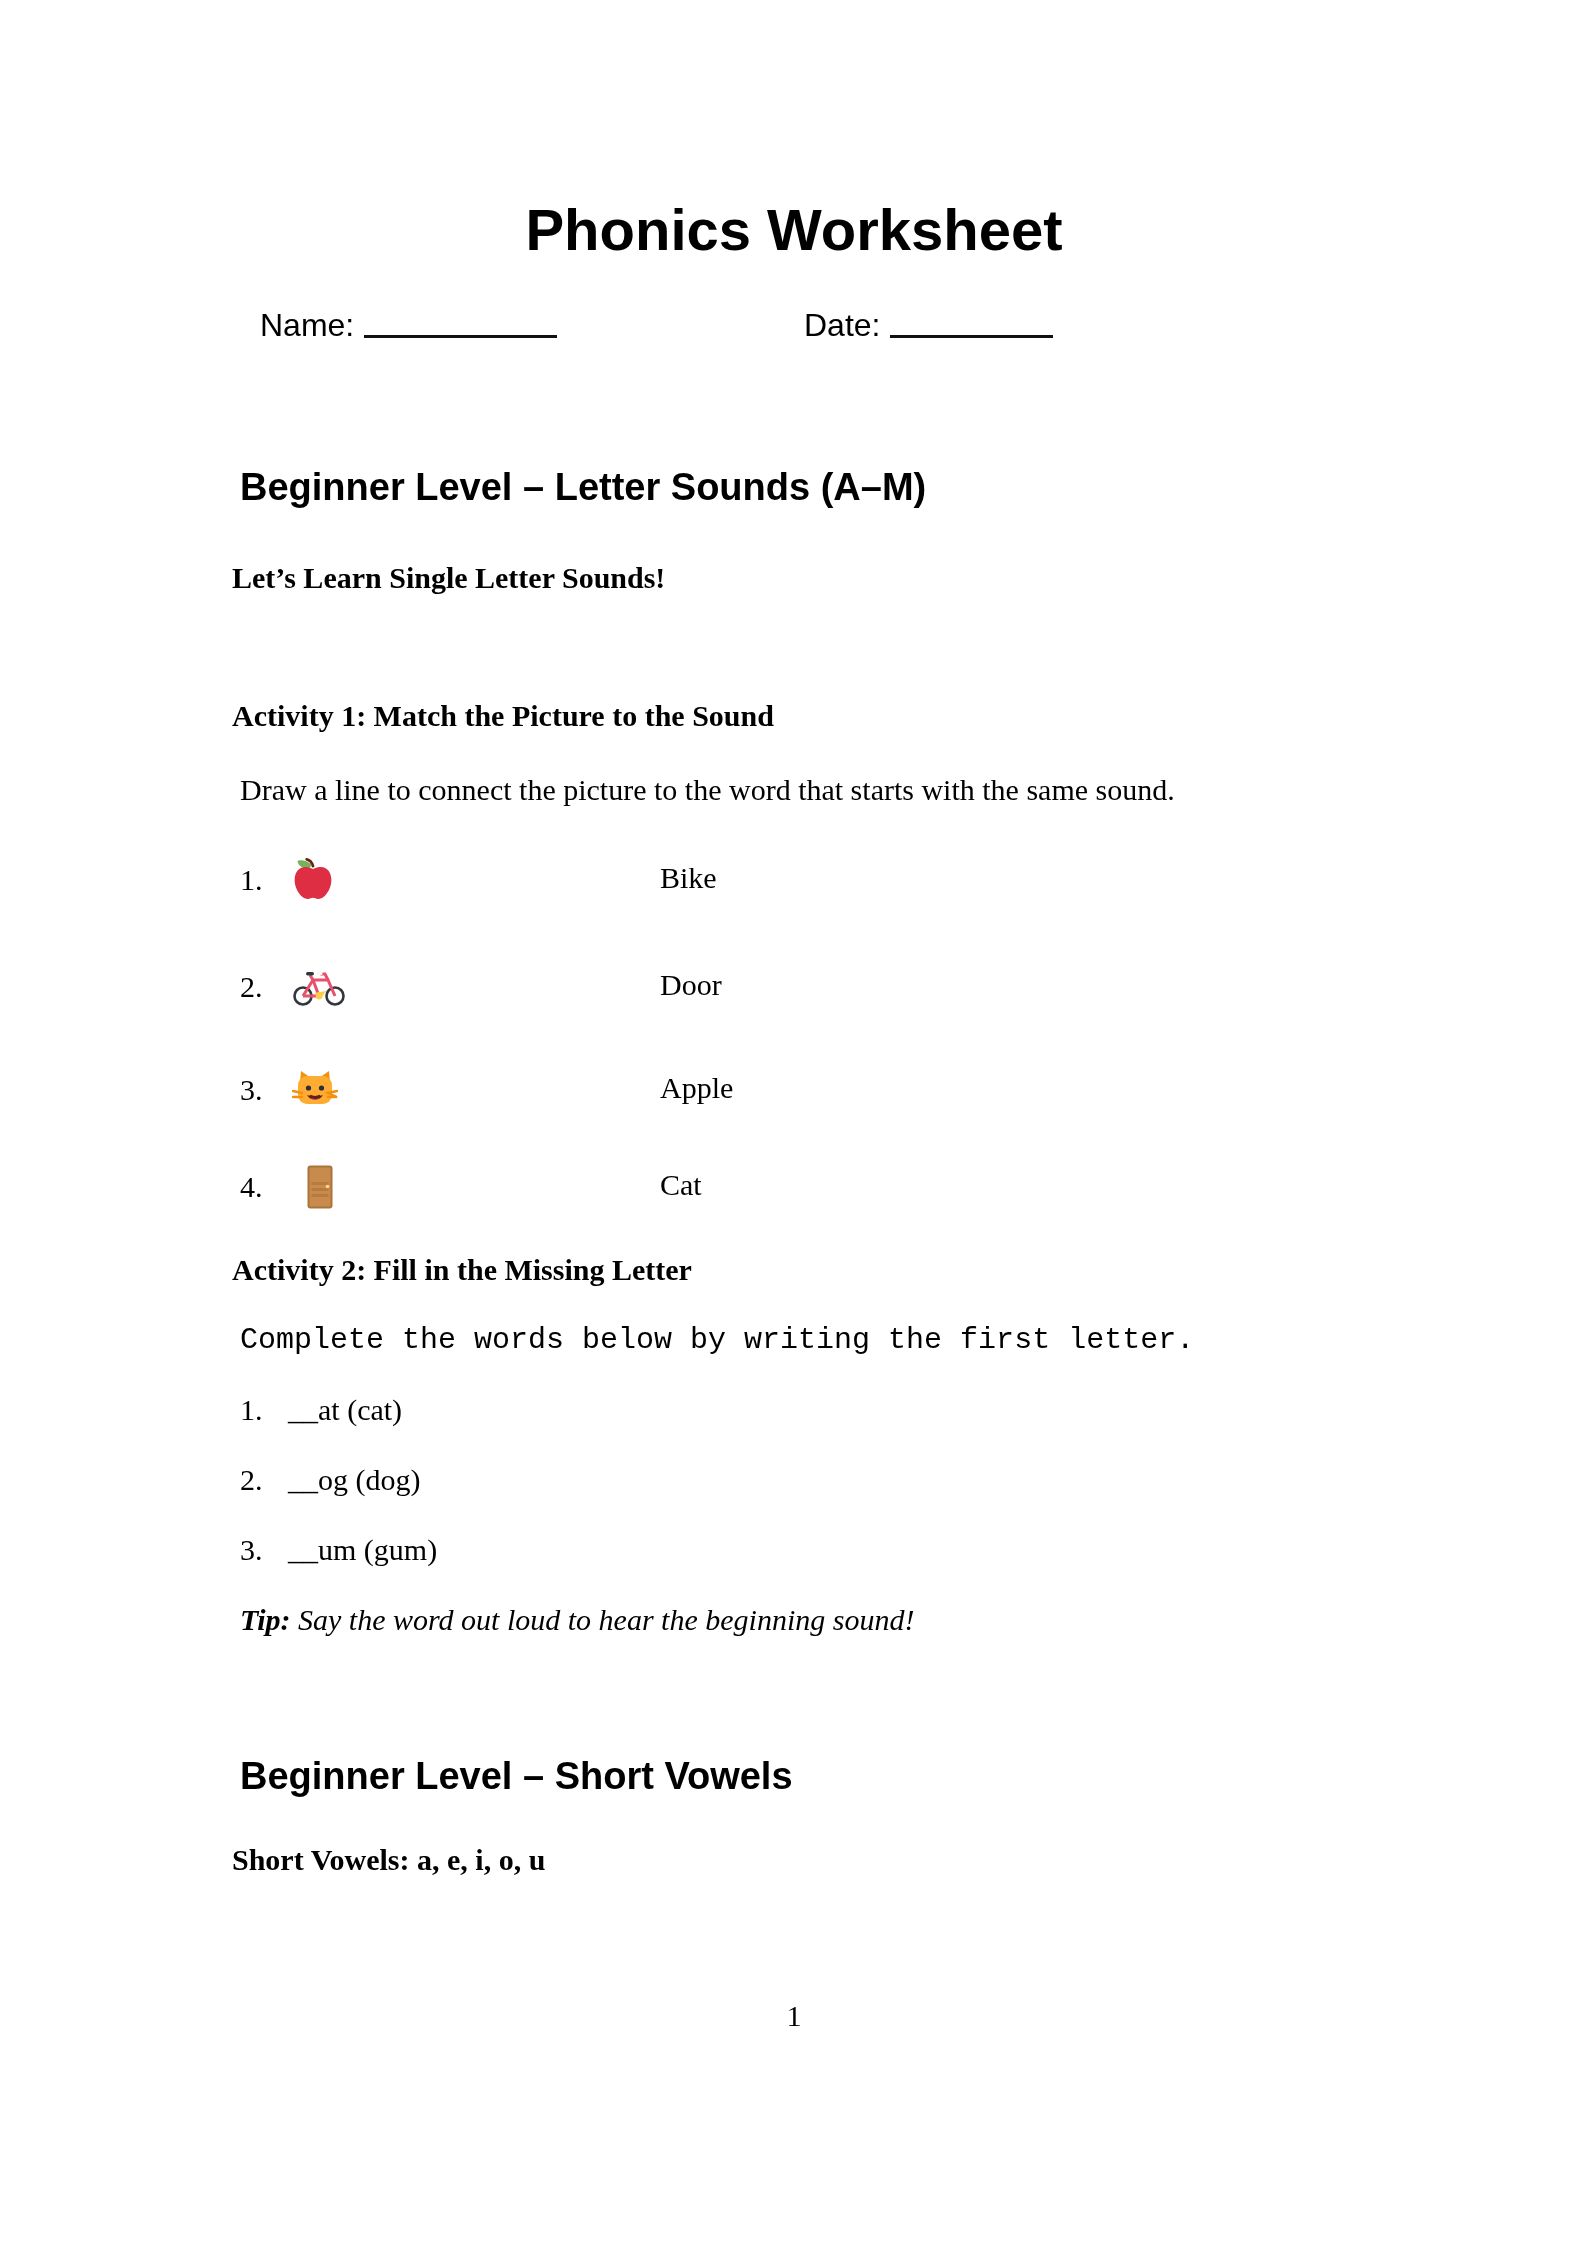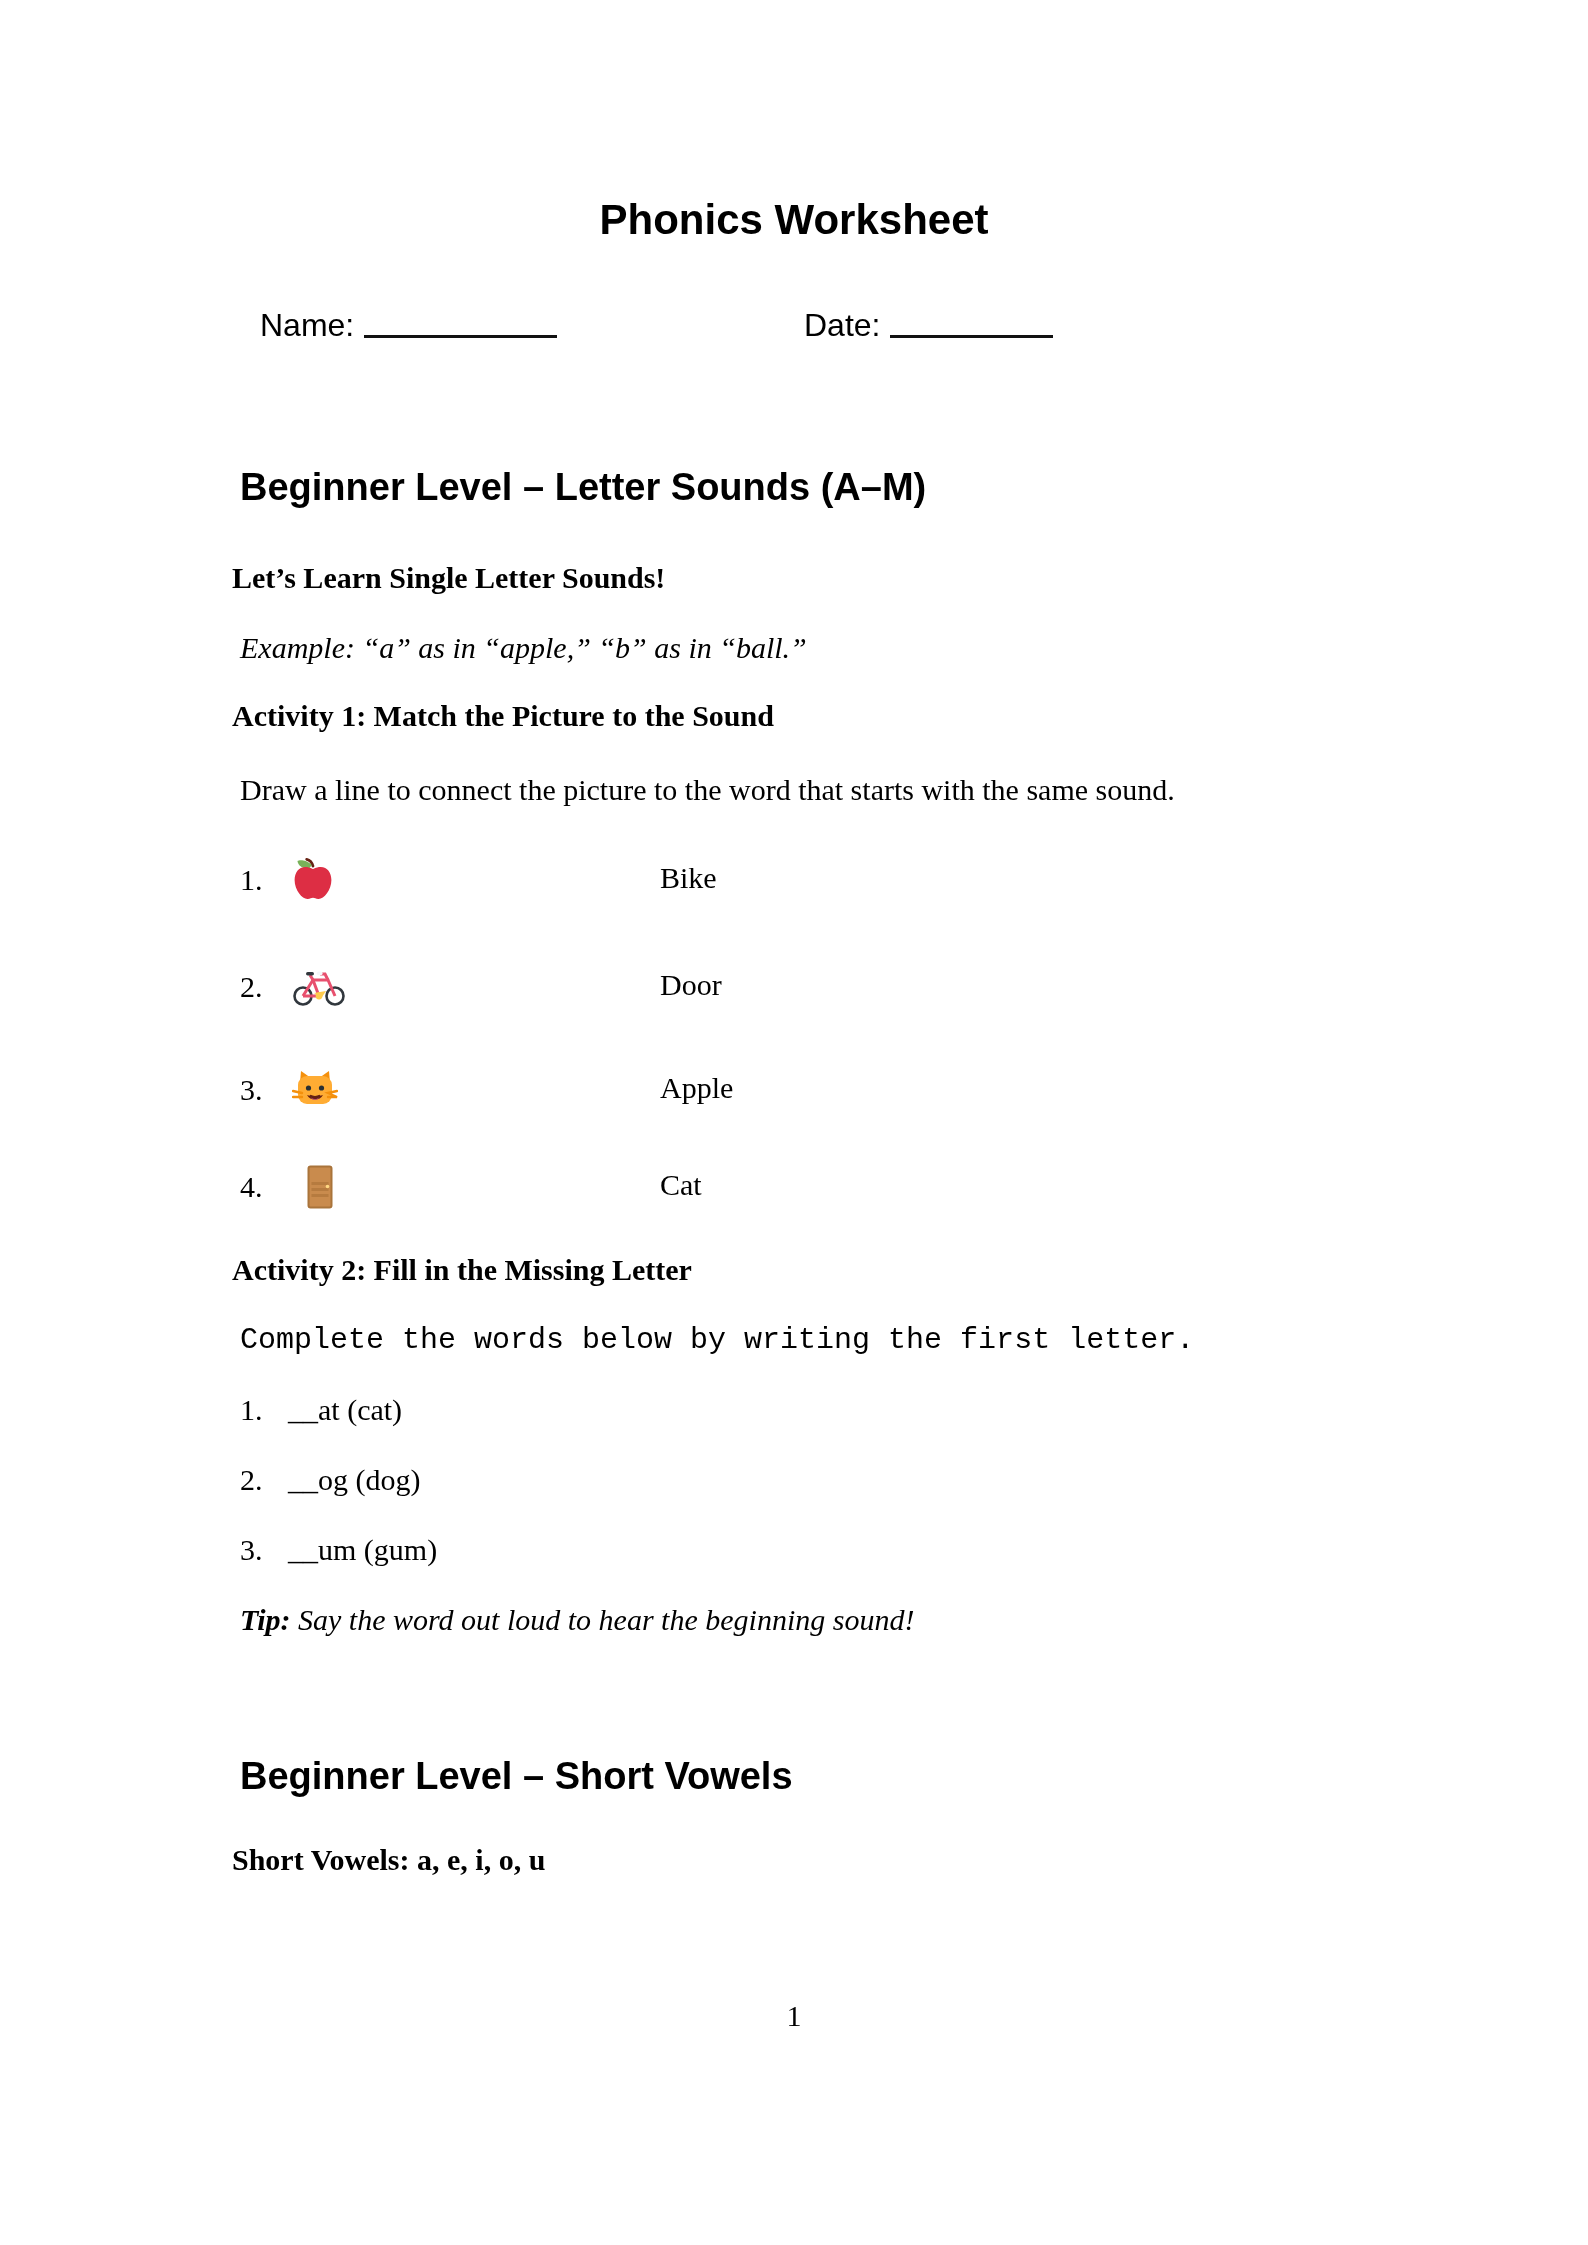--- a/index.html
+++ b/index.html
@@ -11,21 +11,21 @@
     color: #000000;
     overflow: hidden;
     font-family: "Liberation Serif", serif;
   }
   .abs { position: absolute; }
   .sans { font-family: "Liberation Sans", sans-serif; }
 
   .doc-title {
     left: 0; right: 0; top: 195px;
     text-align: center;
-    font-size: 42px; font-weight: bold;
+    font-size: 58px; font-weight: bold;
     font-family: "Liberation Sans", sans-serif;
     line-height: 1.2;
   }
   .name-date-label { font-size: 32px; line-height: 1.2; margin-left: 20px; }
   .blank-line {
     display: inline-block;
     height: 6px;
     border-bottom: 3px solid #111111;
     position: relative;
     top: 2px;
@@ -67,21 +67,20 @@
     <span>Name:</span><span class="blank-line" style="width:193px;"></span>
   </div>
   <div class="abs sans name-date-label" style="left:784px; top:306px;">
     <span>Date:</span><span class="blank-line" style="width:163px;"></span>
   </div>
 
   <div class="abs h2" style="top:465px;">Beginner Level – Letter Sounds (A–M)</div>
 
   <div class="abs serif-bold" style="top:560px;">Let’s Learn Single Letter Sounds!</div>
 
-  <div class="abs serif-italic" style="top:630px;">Example: “a” as in “apple,” “b” as in “ball.”</div>
 
   <div class="abs serif-bold" style="top:698px;">Activity 1: Match the Picture to the Sound</div>
 
   <div class="abs serif-body" style="top:772px;">Draw a line to connect the picture to the word that starts with the same sound.</div>
 
   <div class="abs match-row" style="top:856px;">
     <span class="match-num">1.</span>
     <span class="icon-box">
       <svg width="42" height="46" viewBox="0 0 36 40">
         <path d="M18 8 C17 4 15 2.5 12.5 2" fill="none" stroke="#662113" stroke-width="2.4" stroke-linecap="round"></path>

